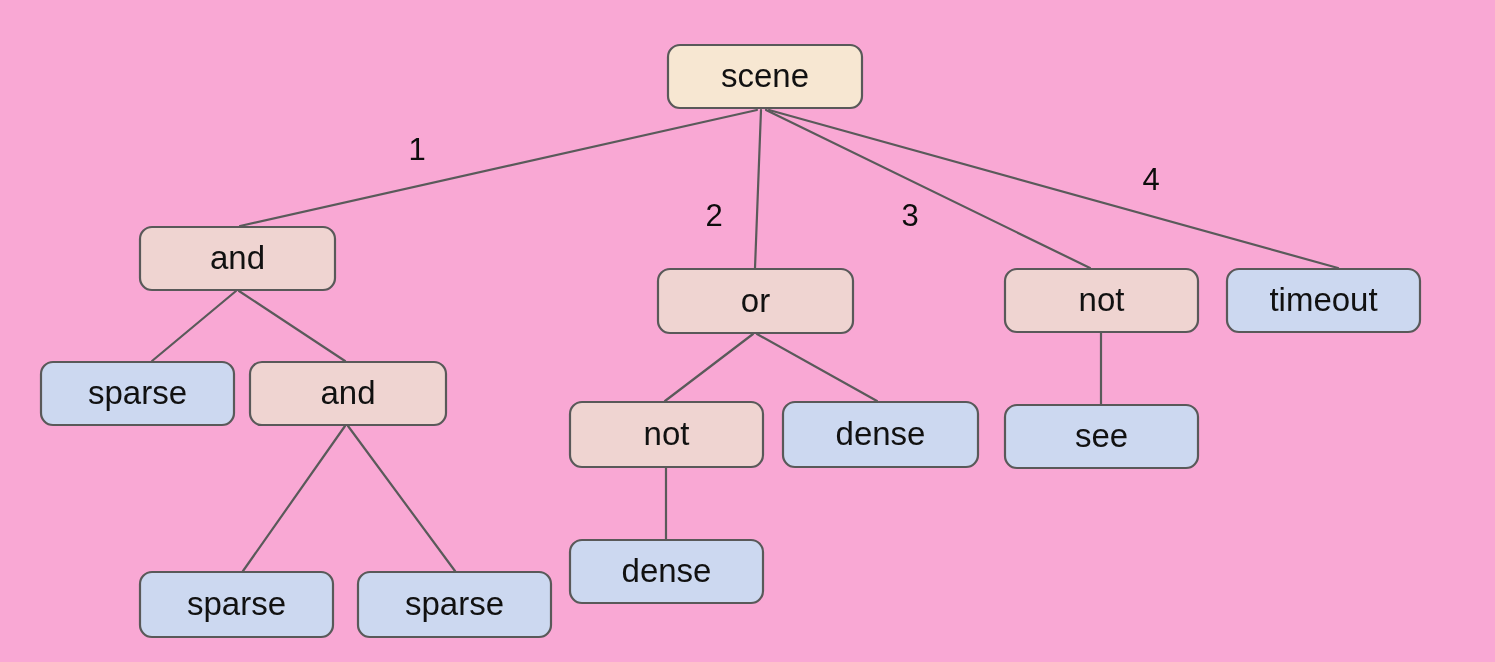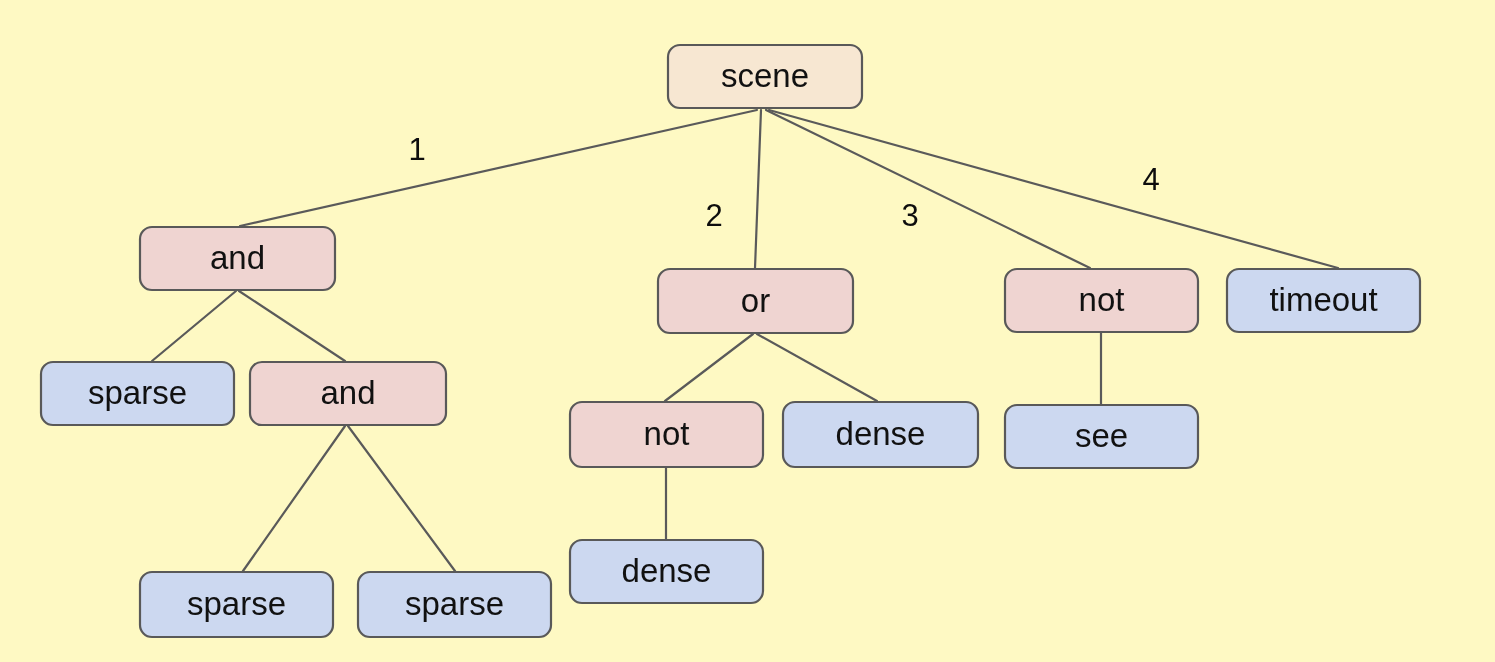--- a/index.html
+++ b/index.html
@@ -48,21 +48,21 @@
     font-family: "Liberation Sans", sans-serif;
     font-size: 31px;
     fill: #0d0d0d;
     text-anchor: middle;
     dominant-baseline: middle;
   }
 </style>
 </head>
 <body>
 
-<div id="diagram-root" style="background: #fef9c3;">
+<div id="diagram-root" style="background: #f9a8d4;">
   <svg id="tree-svg" viewBox="0 0 1495 662">
     <g id="edges-layer">
         <line x1="757" y1="110" x2="240" y2="226" class="edge-line" stroke="#5a5a5a"></line>
         <line x1="761" y1="110" x2="755" y2="268" class="edge-line" stroke="#5a5a5a"></line>
         <line x1="766" y1="110" x2="1090" y2="268" class="edge-line" stroke="#5a5a5a"></line>
         <line x1="769" y1="110" x2="1338" y2="268" class="edge-line" stroke="#5a5a5a"></line>
         <line x1="236" y1="291" x2="152" y2="361" class="edge-line" stroke="#5a5a5a"></line>
         <line x1="239" y1="291" x2="345" y2="361" class="edge-line" stroke="#5a5a5a"></line>
         <line x1="345" y1="426" x2="243" y2="571" class="edge-line" stroke="#5a5a5a"></line>
         <line x1="348" y1="426" x2="455" y2="571" class="edge-line" stroke="#5a5a5a"></line>

